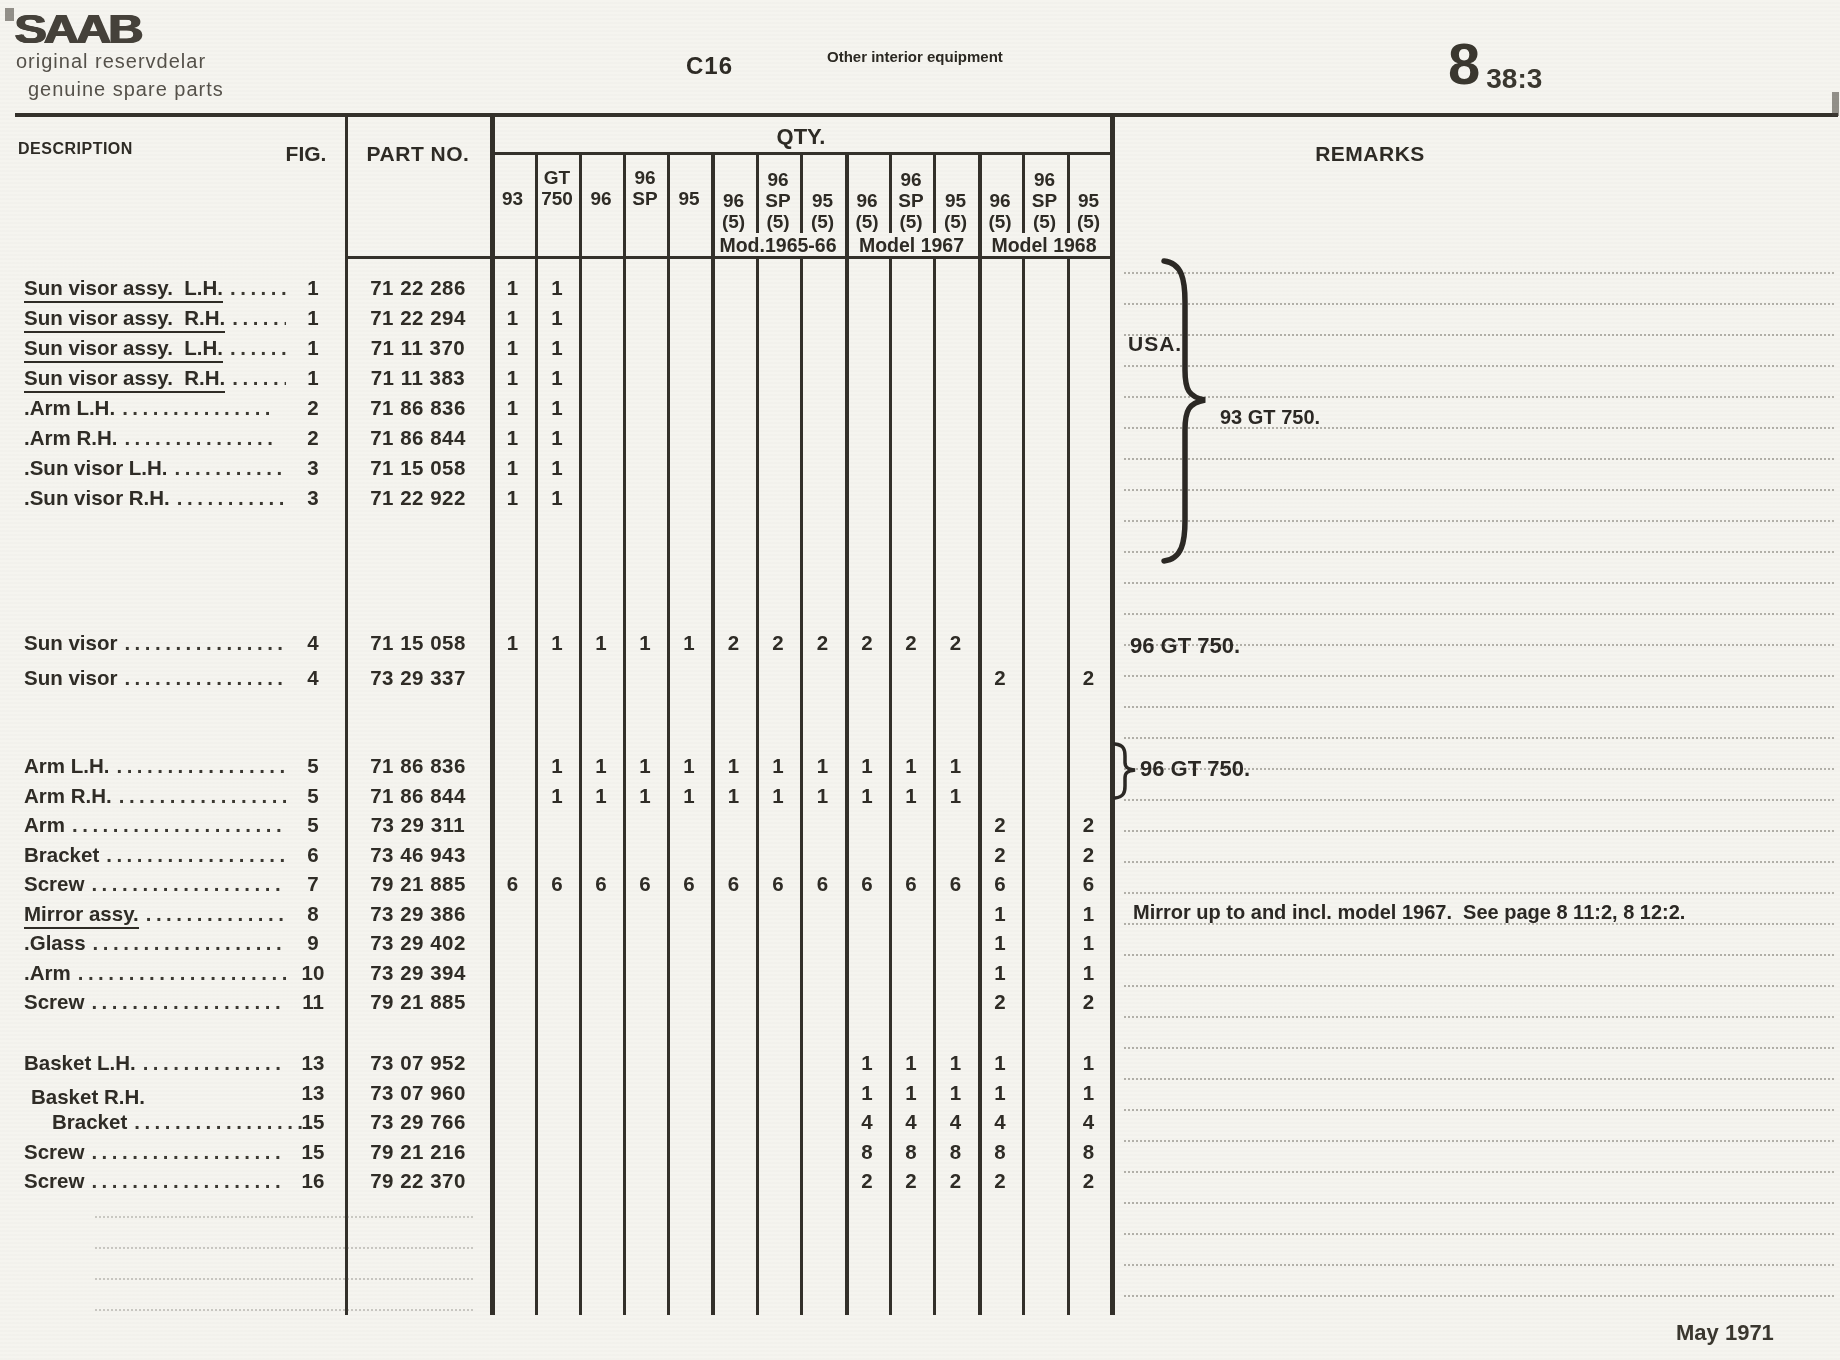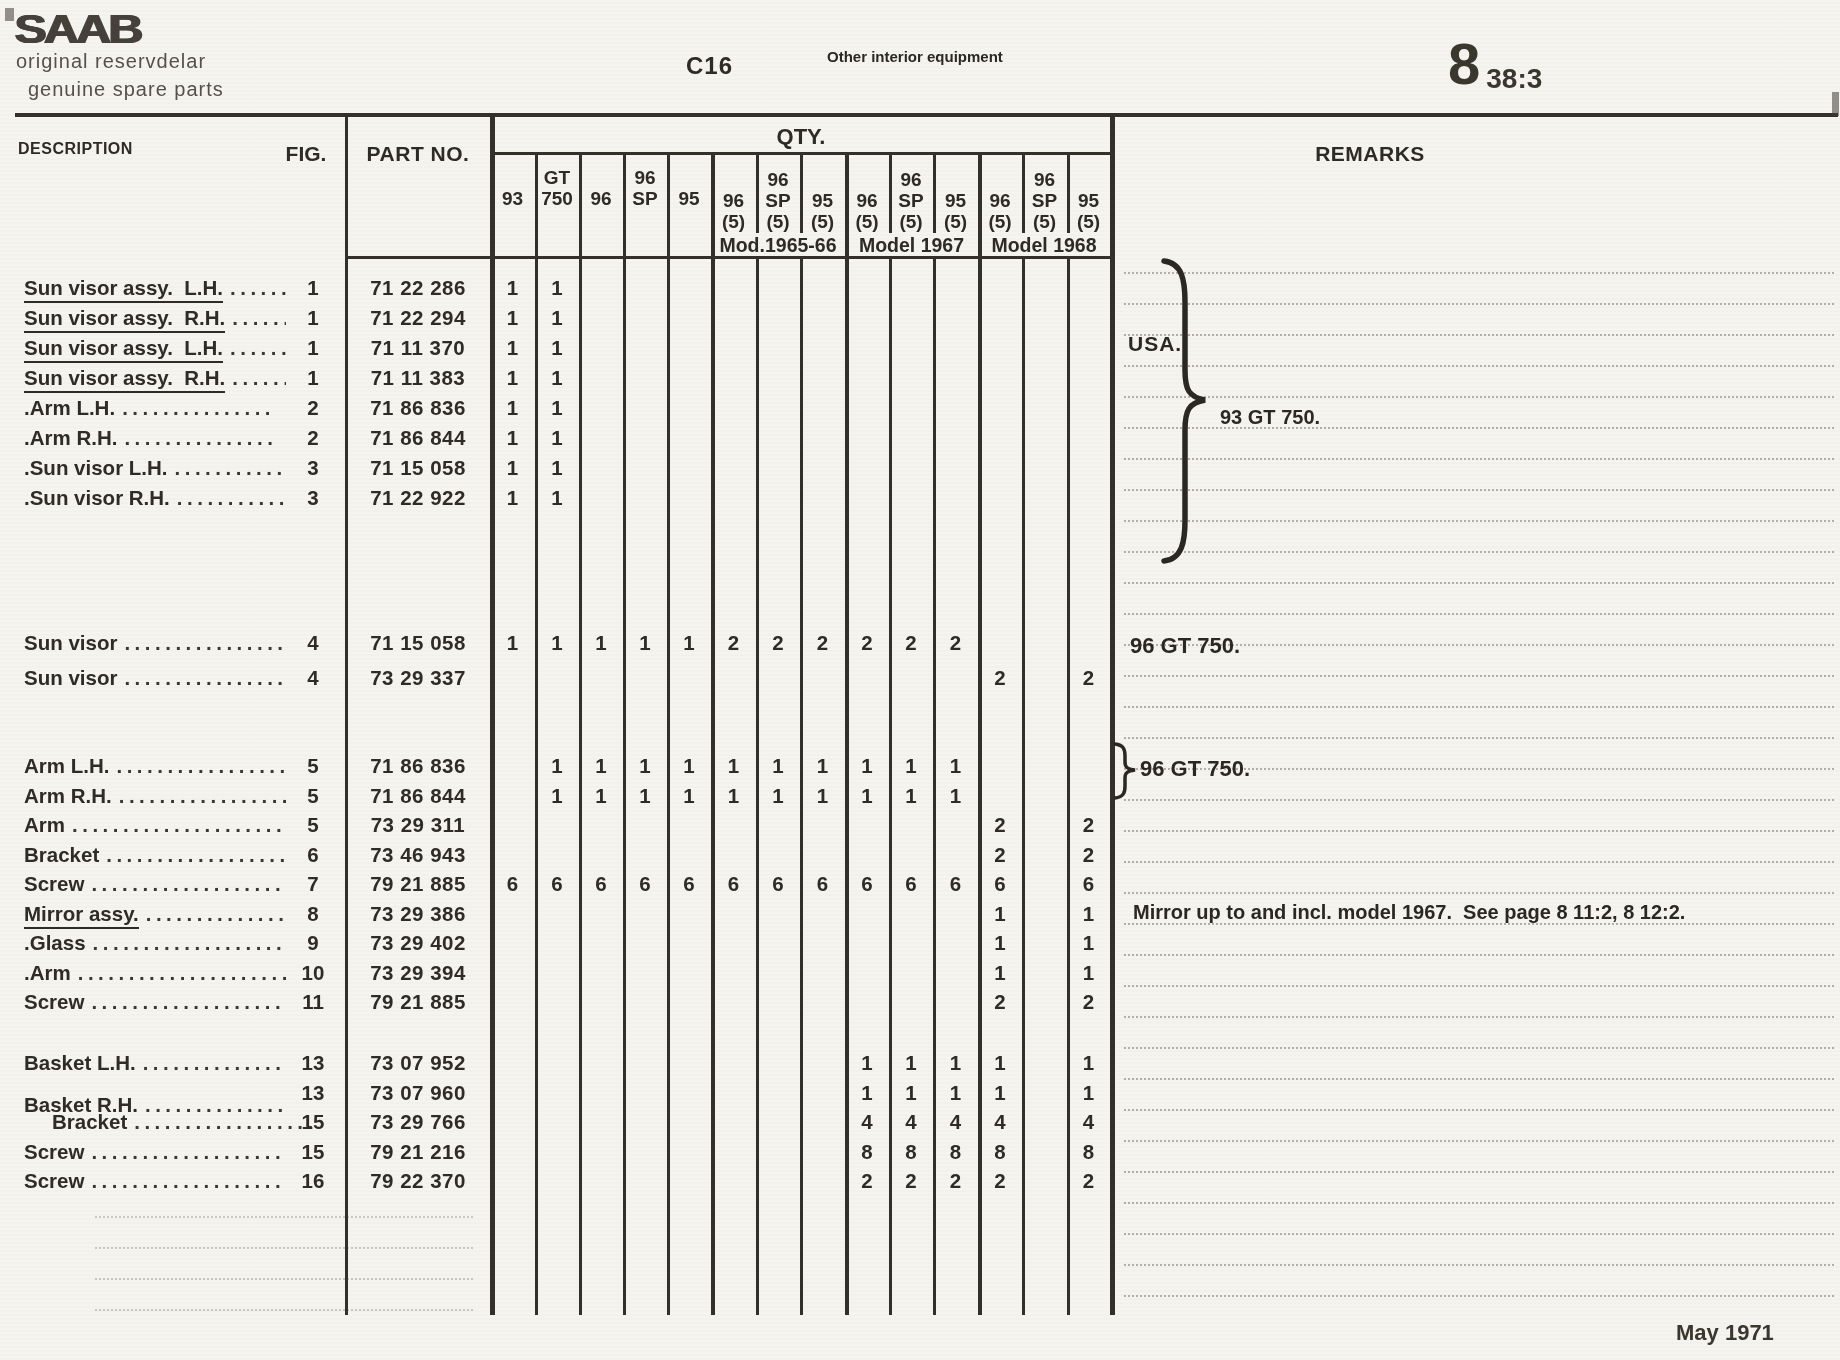--- a/index.html
+++ b/index.html
@@ -399,21 +399,21 @@
         </div>
         <div class="row-cell fig-cell" style="left: 288px; width: 50px; top: 0px;">13</div>
         <div class="row-cell part-cell" style="left: 352px; width: 132px; top: 0px;">73 07 952</div>
         <div class="row-cell qty-cell" style="left: 845px; width: 44px; top: 0px;">1</div>
         <div class="row-cell qty-cell" style="left: 889px; width: 44px; top: 0px;">1</div>
         <div class="row-cell qty-cell" style="left: 933.5px; width: 44px; top: 0px;">1</div>
         <div class="row-cell qty-cell" style="left: 978px; width: 44px; top: 0px;">1</div>
         <div class="row-cell qty-cell" style="left: 1066.5px; width: 44px; top: 0px;">1</div>
       </div>
       <div style="position: absolute; left: 0px; top: 1080.5px; width: 1840px; height: 28px;">
-        <div class="row-cell desc-cell" style="left: 24px; width: 262px; top: 12px;">
+        <div class="row-cell desc-cell" style="left: 24px; width: 262px; top: 4px; flex-direction: column;">
           <span class="desc-label">Basket R.H.</span>
           <span class="desc-dots">..............</span>
         </div>
         <div class="row-cell fig-cell" style="left: 288px; width: 50px; top: 0px;">13</div>
         <div class="row-cell part-cell" style="left: 352px; width: 132px; top: 0px;">73 07 960</div>
         <div class="row-cell qty-cell" style="left: 845px; width: 44px; top: 0px;">1</div>
         <div class="row-cell qty-cell" style="left: 889px; width: 44px; top: 0px;">1</div>
         <div class="row-cell qty-cell" style="left: 933.5px; width: 44px; top: 0px;">1</div>
         <div class="row-cell qty-cell" style="left: 978px; width: 44px; top: 0px;">1</div>
         <div class="row-cell qty-cell" style="left: 1066.5px; width: 44px; top: 0px;">1</div>

